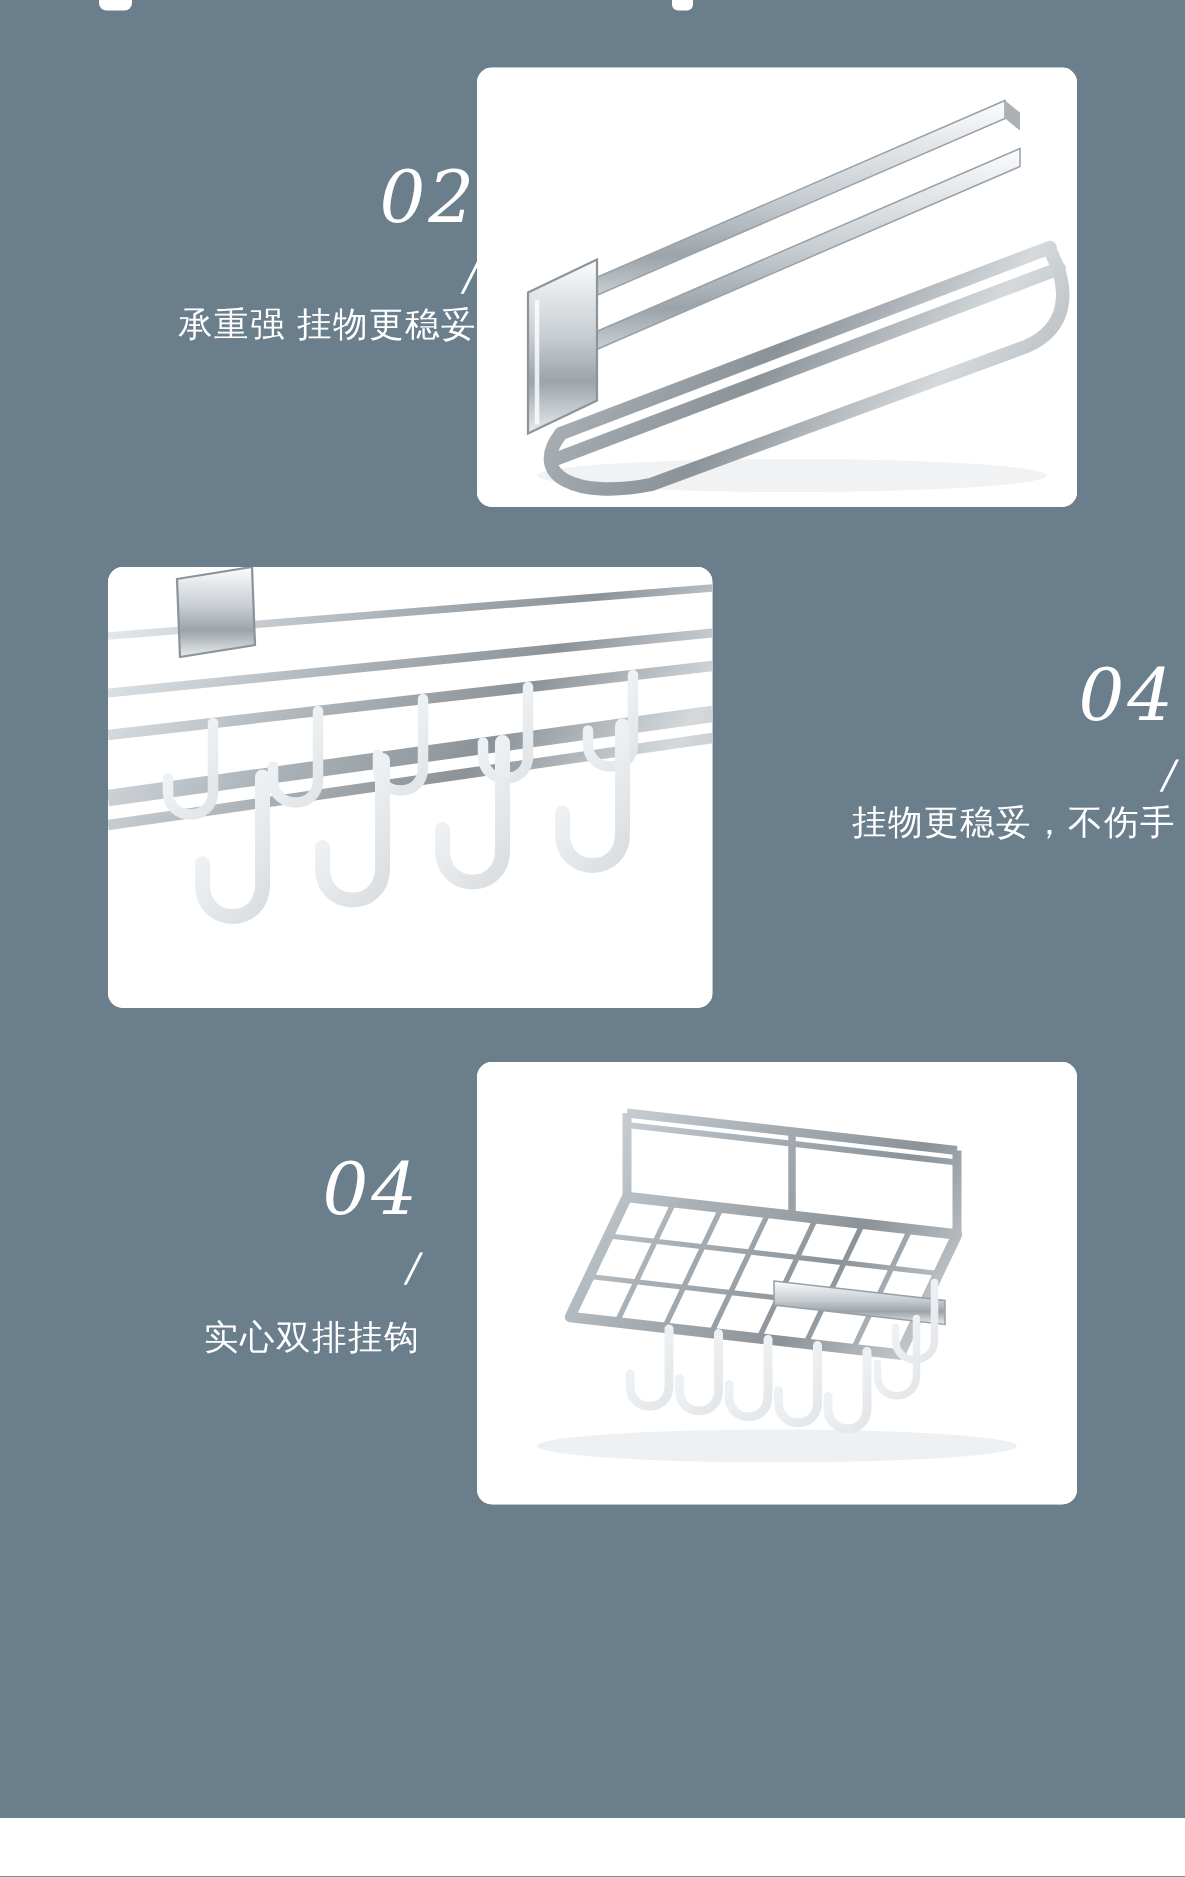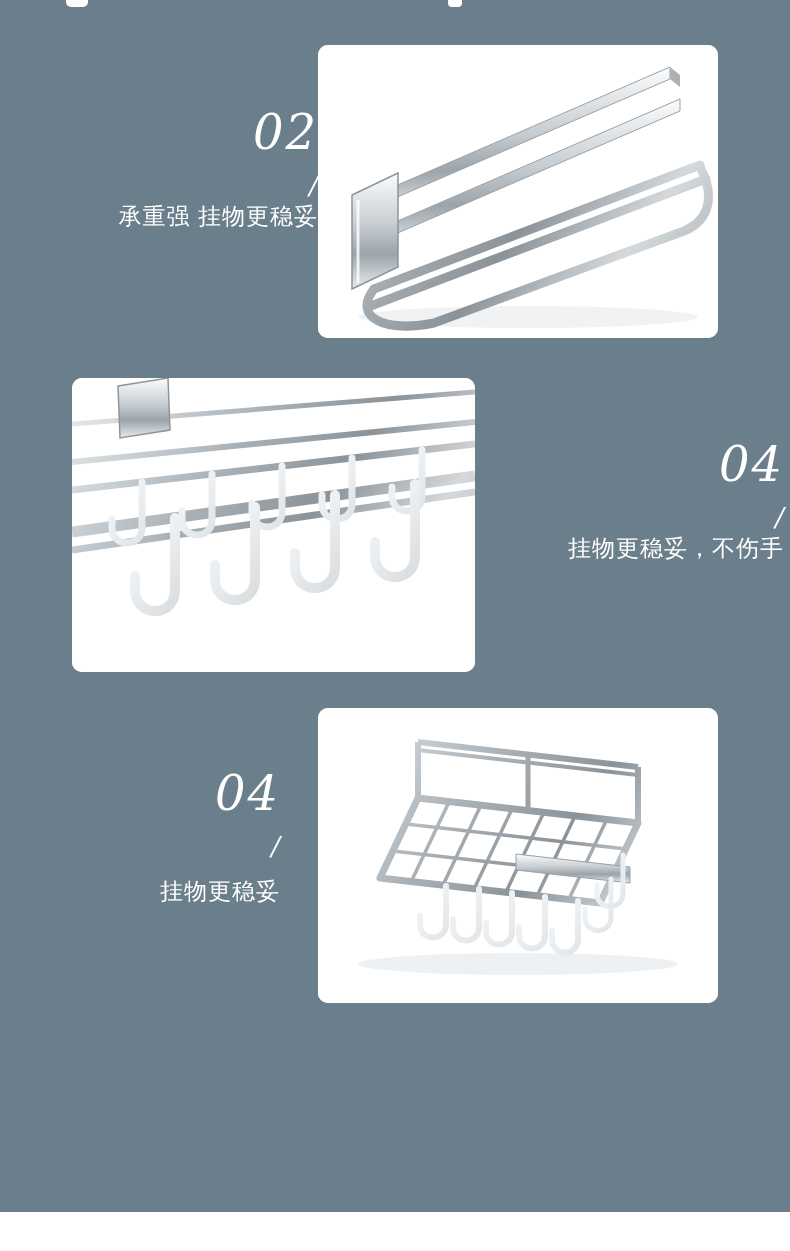--- a/index.html
+++ b/index.html
@@ -132,21 +132,21 @@
       <div class="num">04</div>
       <div class="slash">/</div>
       <div class="cap">挂物更稳妥，不伤手</div>
     </div>
   </section>
 
   <section>
     <div class="feature-text ft-04">
       <div class="num">04</div>
       <div class="slash">/</div>
-      <div class="cap cap-first">挂物更稳妥</div>
+      <div class="cap cap-first">实心双排挂钩</div>
     </div>
     <div class="card card-04">
       <svg viewBox="0 0 400 295" xmlns="http://www.w3.org/2000/svg">
         <defs>
           <linearGradient id="c3v" x1="0" y1="0" x2="0" y2="1">
             <stop offset="0" stop-color="#fbfcfd"></stop>
             <stop offset="0.45" stop-color="#c6ccd1"></stop>
             <stop offset="0.7" stop-color="#9ba4aa"></stop>
             <stop offset="1" stop-color="#e8ebed"></stop>
           </linearGradient>

